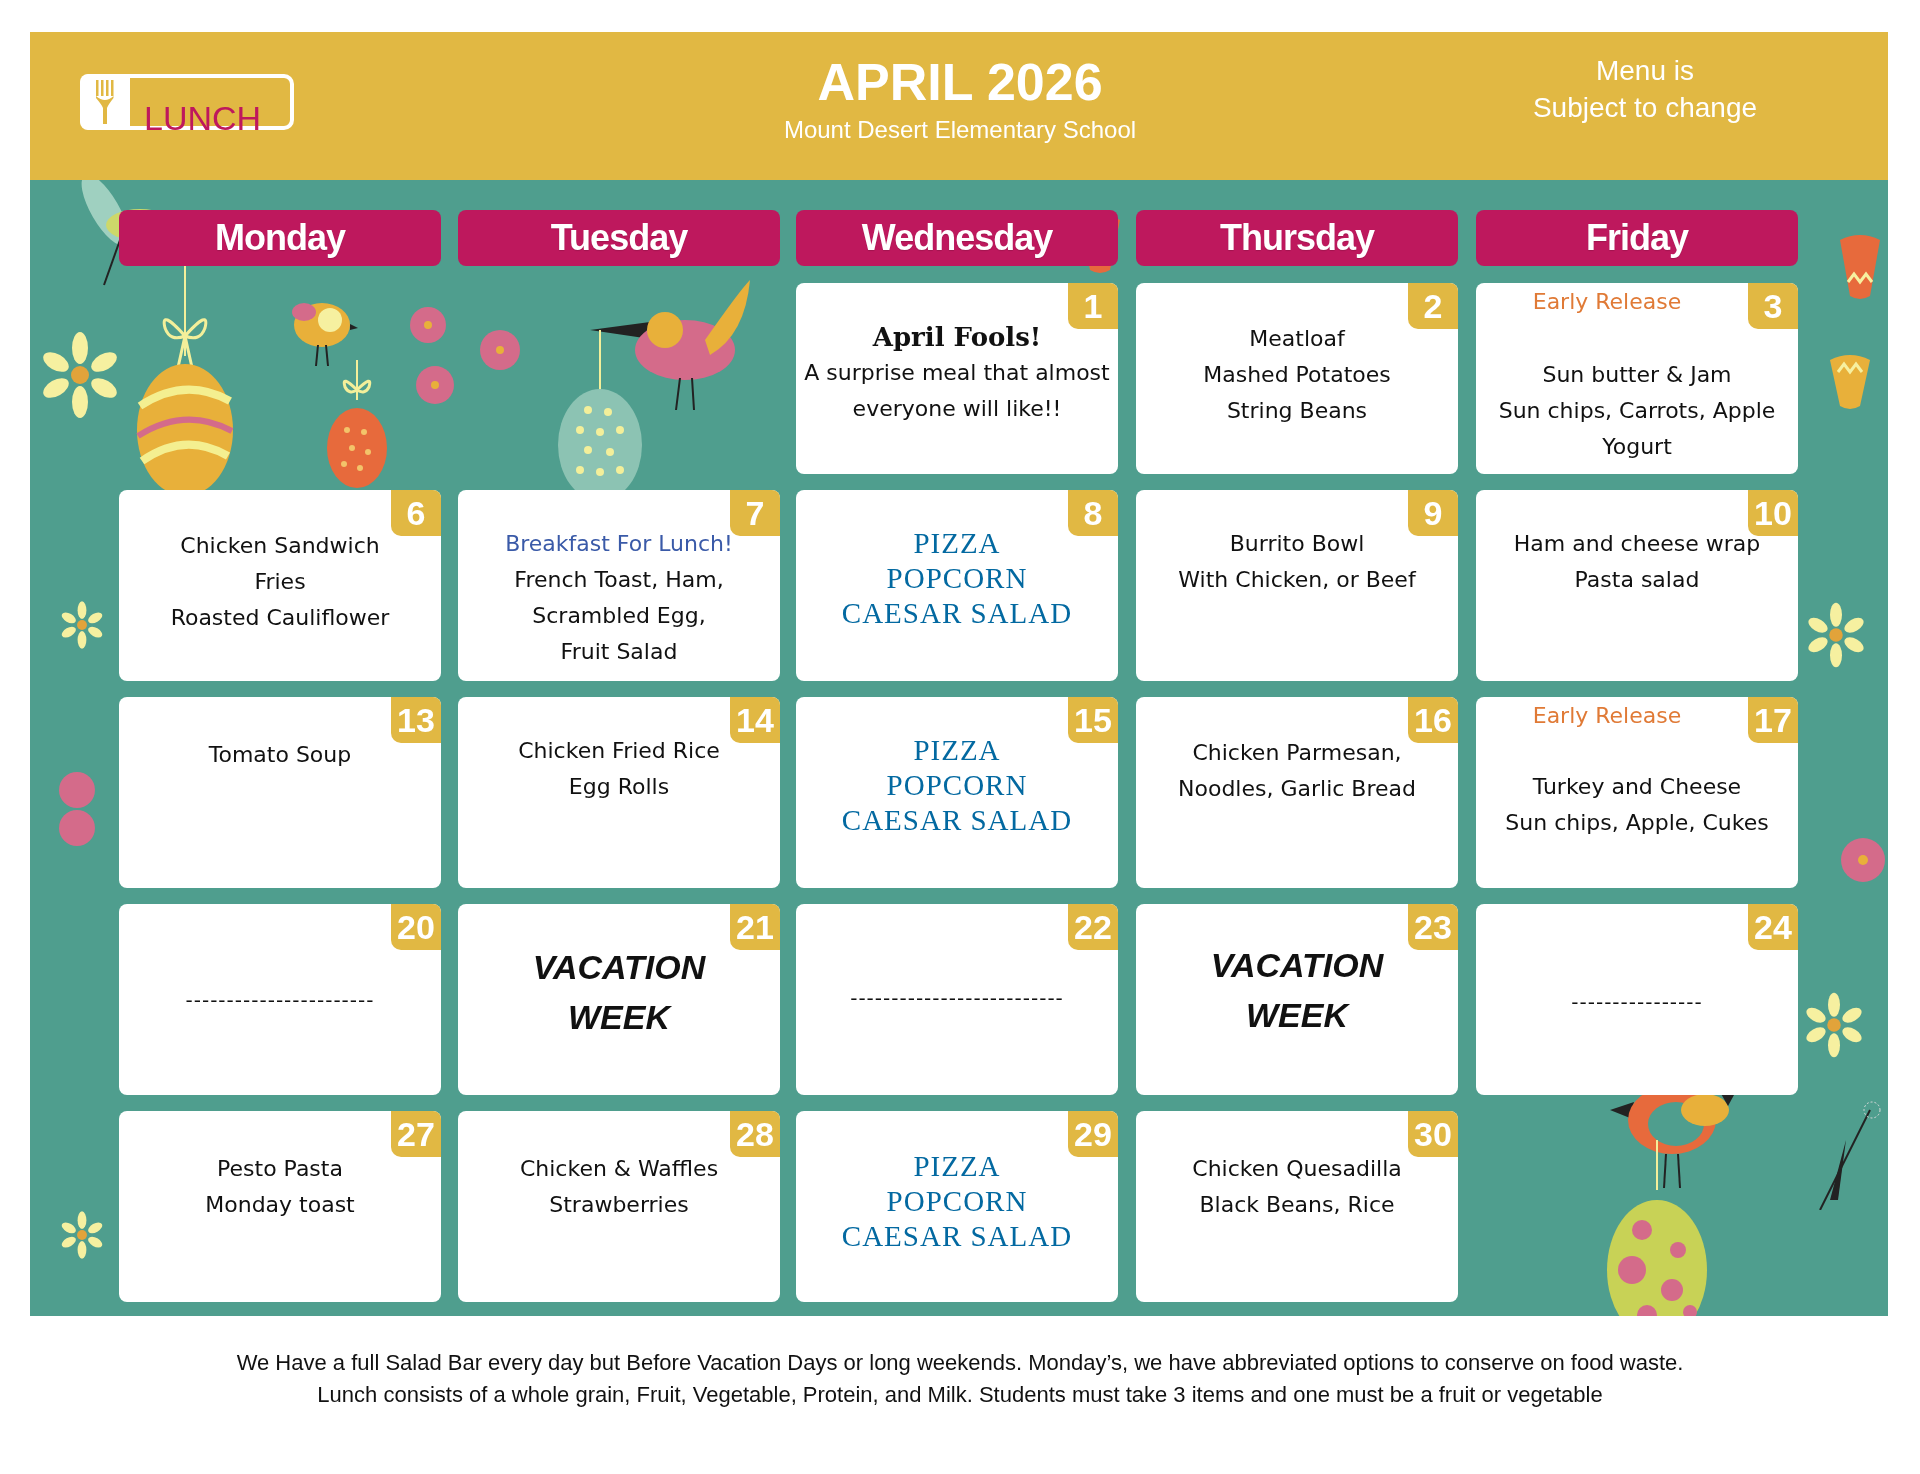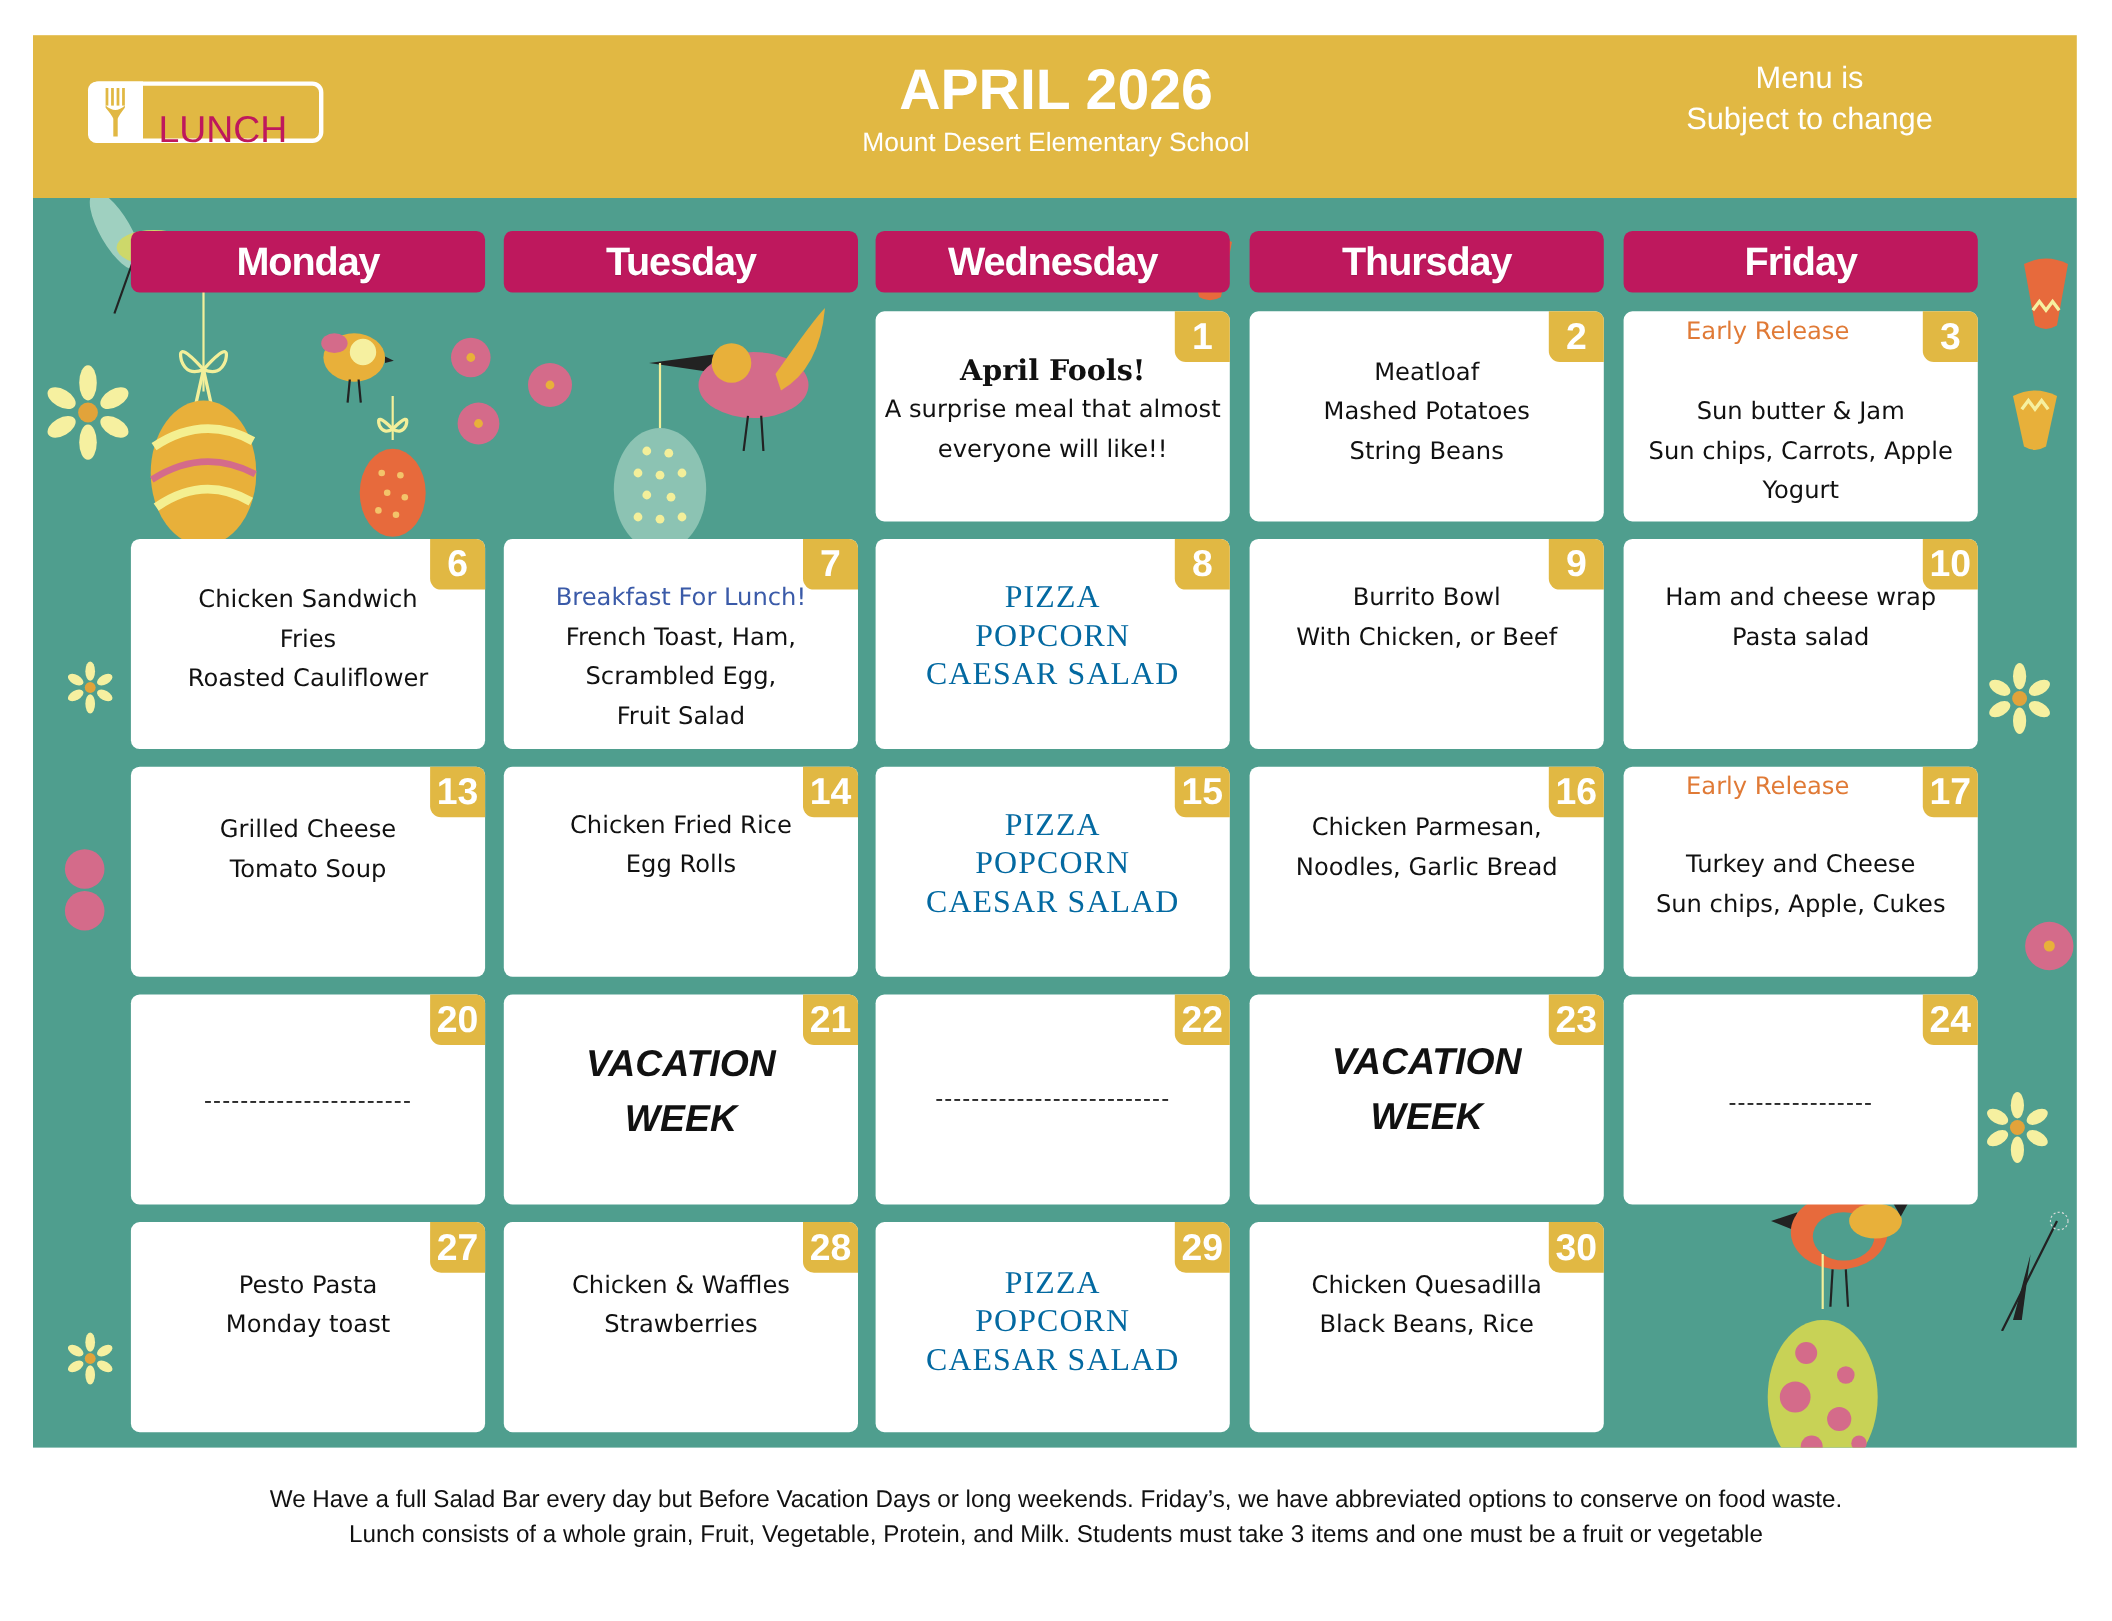--- a/index.html
+++ b/index.html
@@ -303,21 +303,20 @@
   <div class="num">10</div>
   <div class="lines" style="top:36px">
     <div>Ham and cheese wrap</div>
     <div>Pasta salad</div>
   </div>
 </div>
 
 <div class="cell" style="left:119px;top:697px">
   <div class="num">13</div>
   <div class="lines" style="top:40px">
-    <div>Grilled Cheese</div>
     <div>Tomato Soup</div>
   </div>
 </div>
 <div class="cell" style="left:458px;top:697px">
   <div class="num">14</div>
   <div class="lines" style="top:36px">
     <div>Chicken Fried Rice</div>
     <div>Egg Rolls</div>
   </div>
 </div>
@@ -401,14 +400,14 @@
   </div>
 </div>
 <div class="cell" style="left:1136px;top:1111px">
   <div class="num">30</div>
   <div class="lines" style="top:40px">
     <div>Chicken Quesadilla</div>
     <div>Black Beans, Rice</div>
   </div>
 </div>
 
-<div class="footer" style="top:1350px">We Have a full Salad Bar every day but Before Vacation Days or long weekends. Friday’s, we have abbreviated options to conserve on food waste.</div>
+<div class="footer" style="top:1350px">We Have a full Salad Bar every day but Before Vacation Days or long weekends. Monday’s, we have abbreviated options to conserve on food waste.</div>
 <div class="footer" style="top:1382px">Lunch consists of a whole grain, Fruit, Vegetable, Protein, and Milk. Students must take 3 items and one must be a fruit or vegetable</div>
 
 </body></html>

